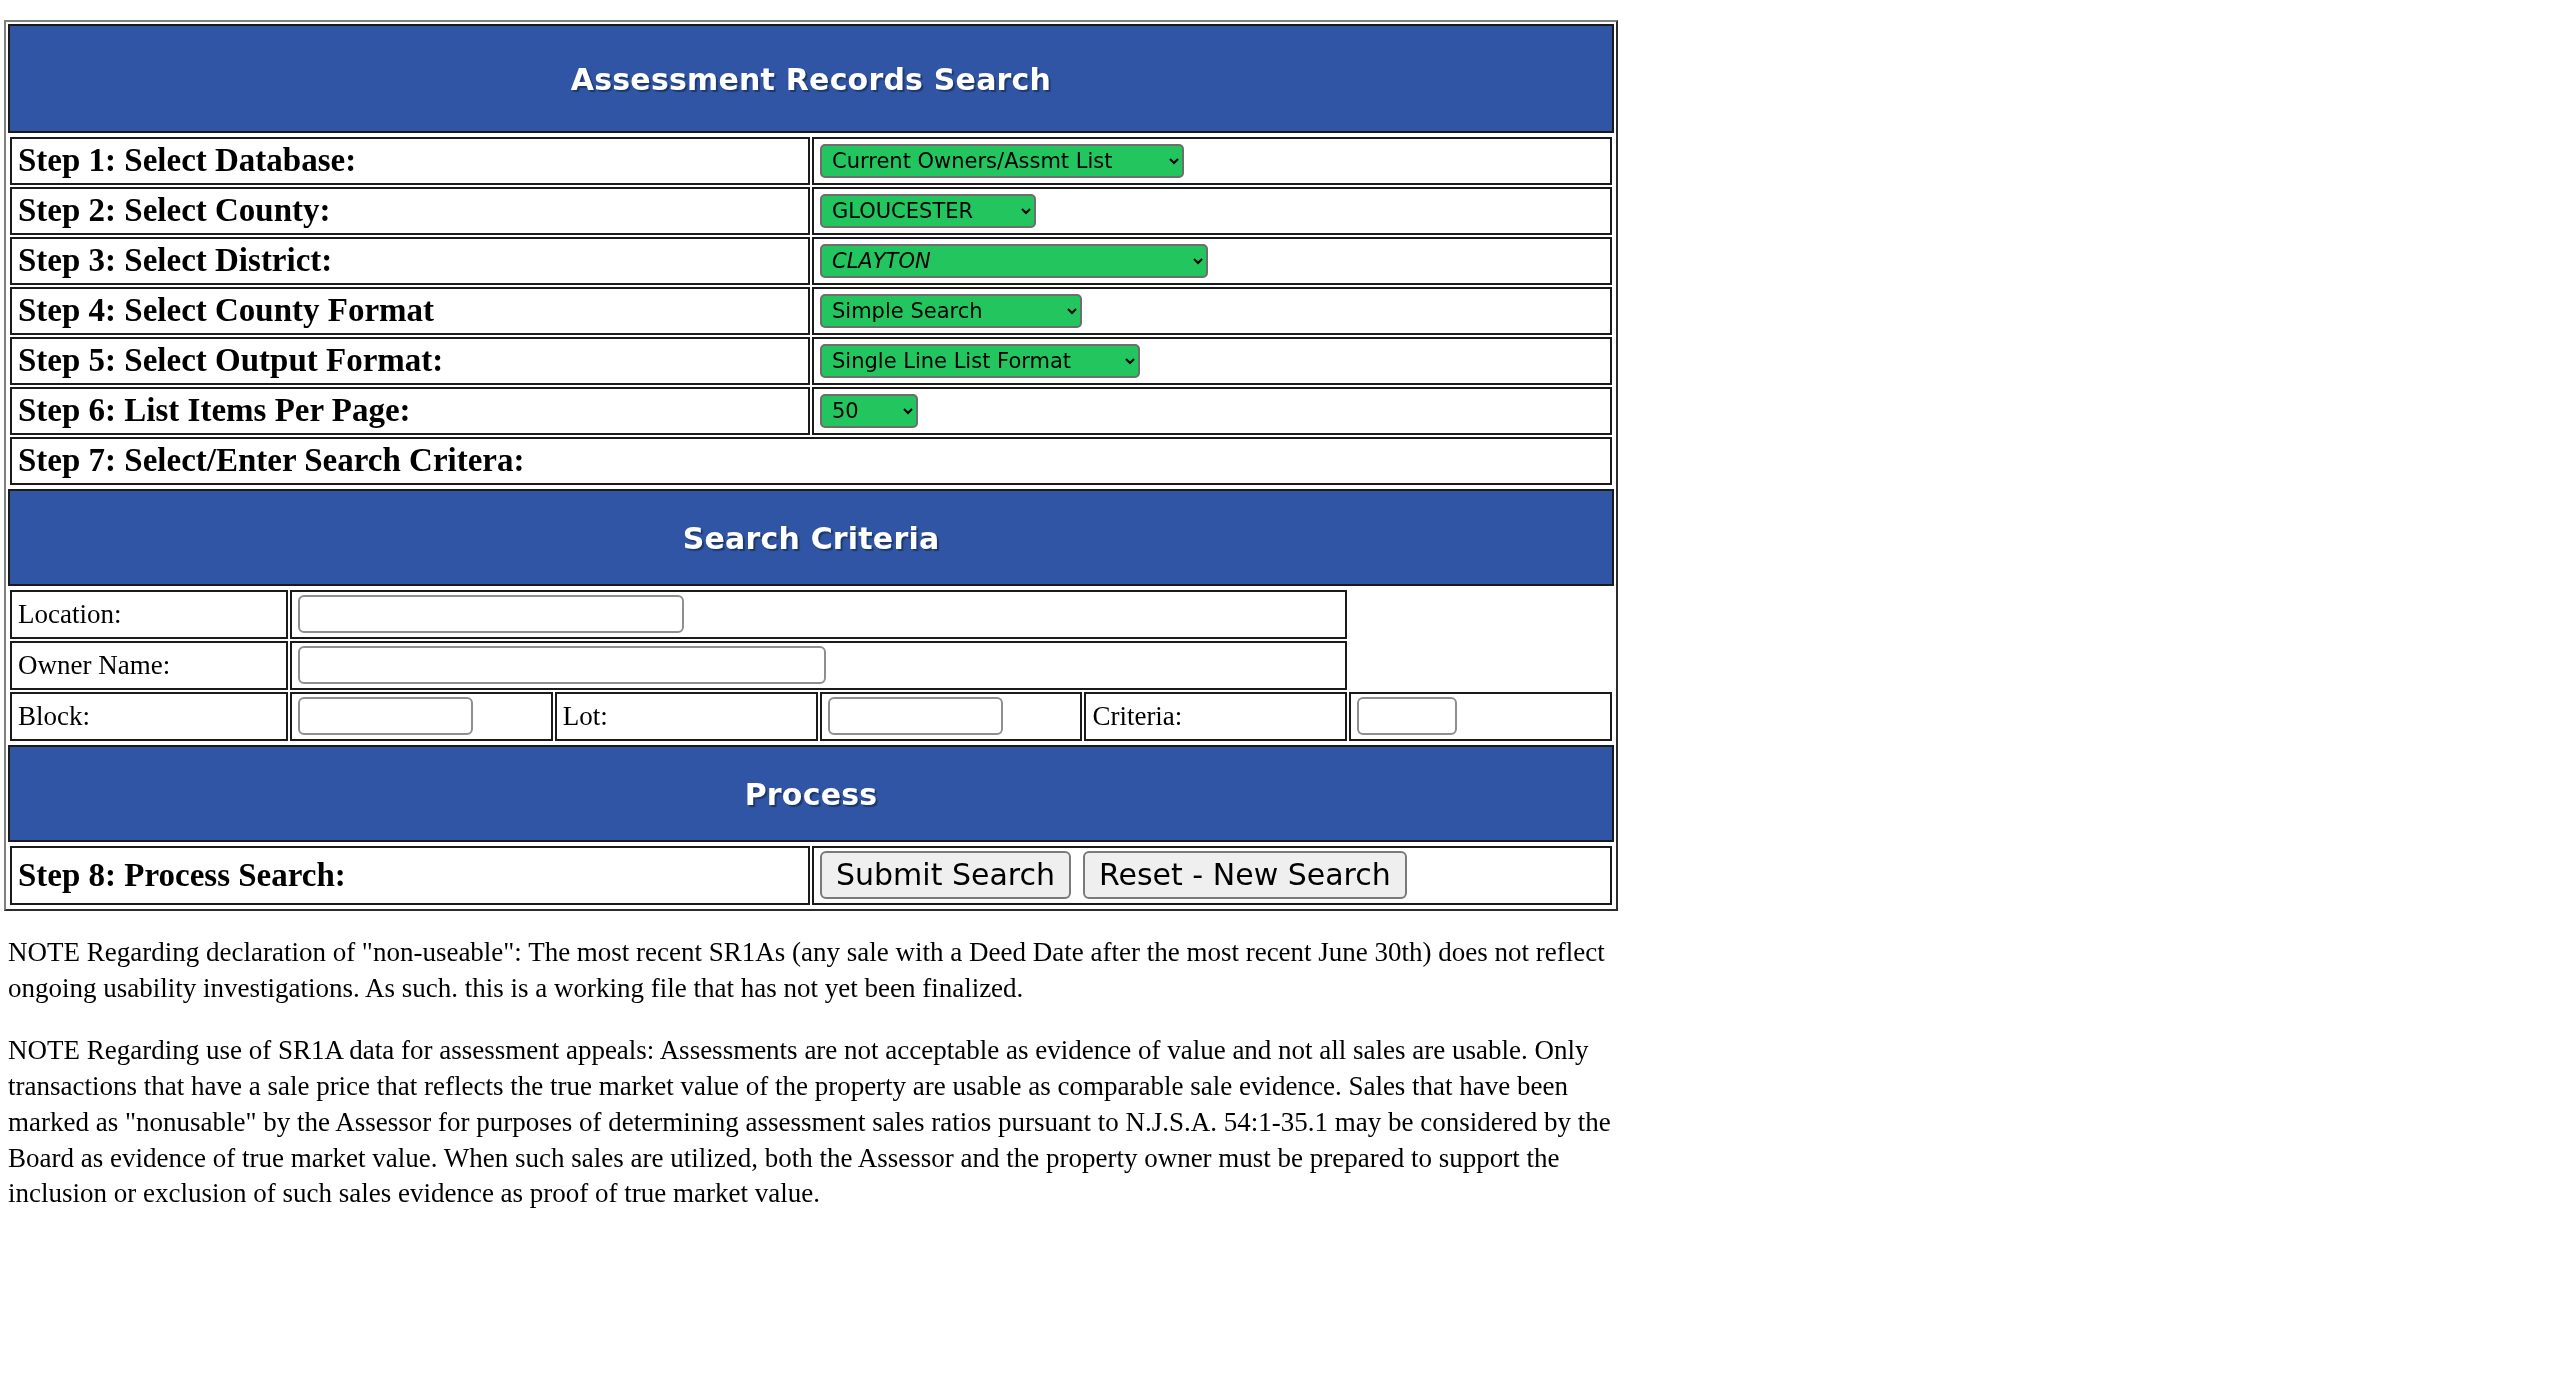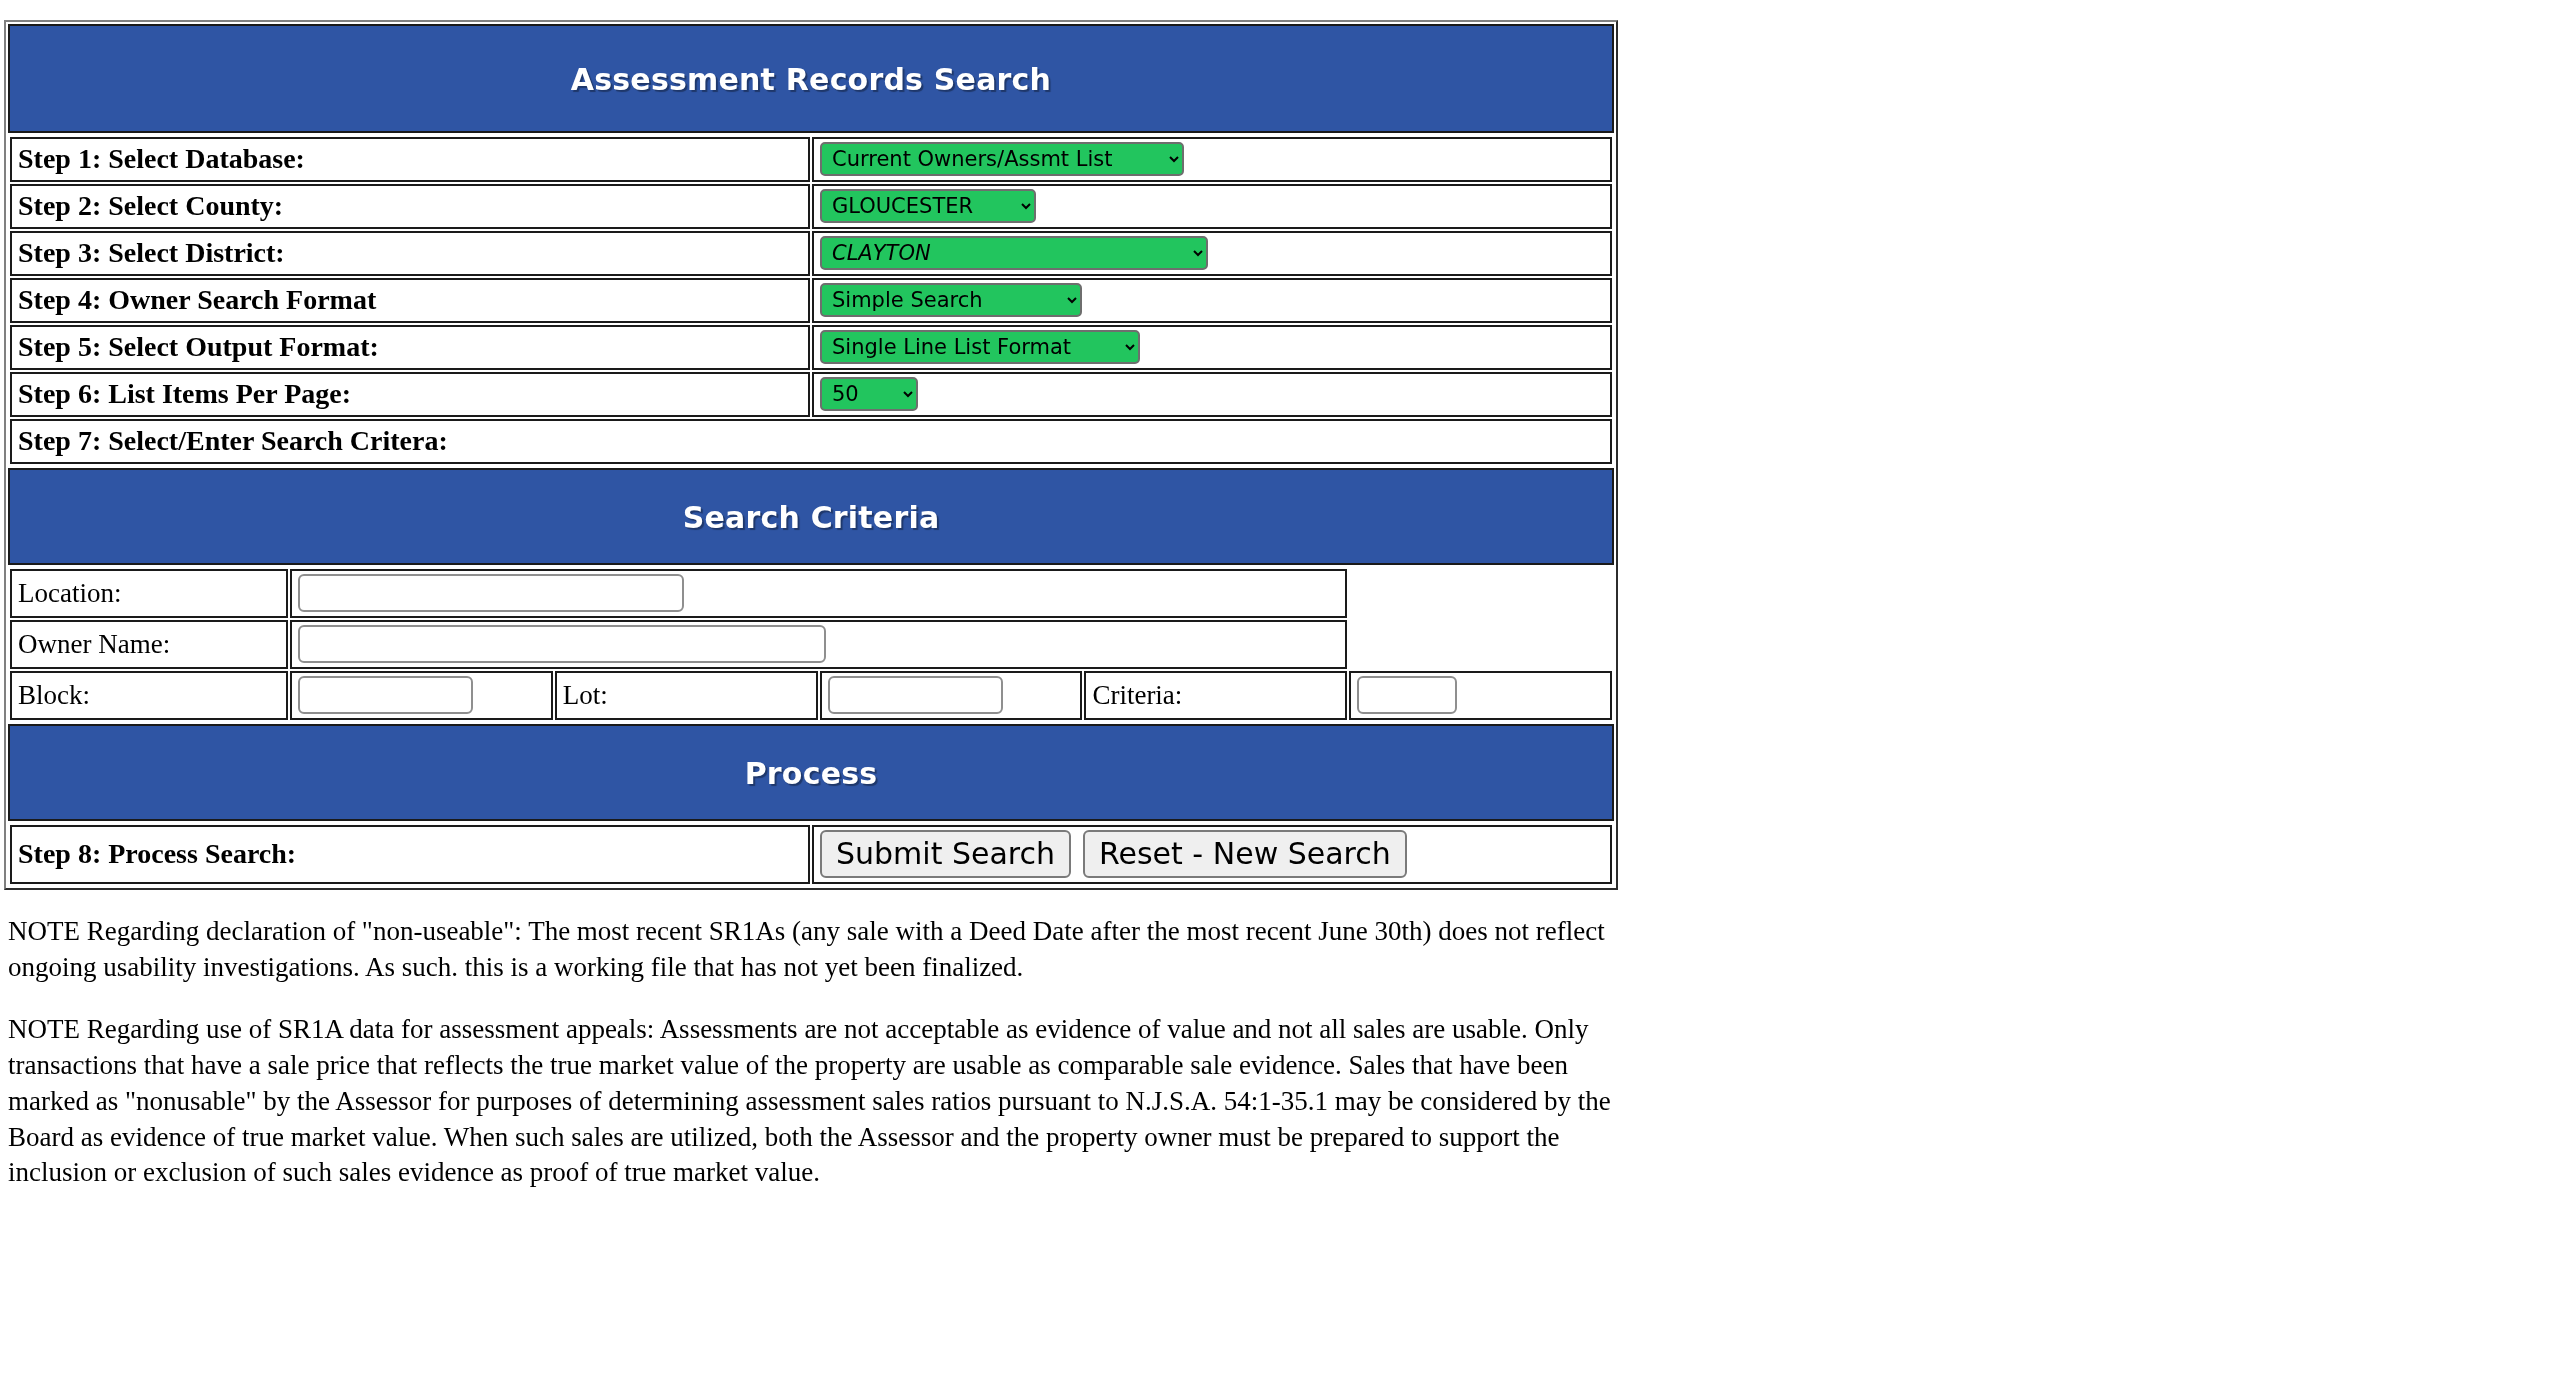--- a/index.html
+++ b/index.html
@@ -63,21 +63,21 @@
   .step-table td {
     border: 2px solid #1a1a1a;
     padding: 3px 6px 4px 6px;
     background: #ffffff;
     vertical-align: middle;
     height: 34px;
   }
   .step-label {
     font-family: "Liberation Serif", "DejaVu Serif", serif;
     font-weight: bold;
-    font-size: 28px;
+    font-size: 33px;
     color: #000000;
     white-space: nowrap;
   }
   .step-control {
     padding-left: 6px;
   }
   .full-row td {
     border: 2px solid #1a1a1a;
   }
 
@@ -225,21 +225,21 @@
               <tr>
                 <td class="step-label">Step 3: Select District:</td>
                 <td class="step-control">
                   <select class="w-dist">
                     <option>CLAYTON</option>
                   </select>
                 </td>
               </tr>
 
               <tr>
-                <td class="step-label">Step 4: Owner Search Format</td>
+                <td class="step-label">Step 4: Select County Format</td>
                 <td class="step-control">
                   <select class="w-fmt">
                     <option>Simple Search</option>
                   </select>
                 </td>
               </tr>
 
               <tr>
                 <td class="step-label">Step 5: Select Output Format:</td>
                 <td class="step-control">

